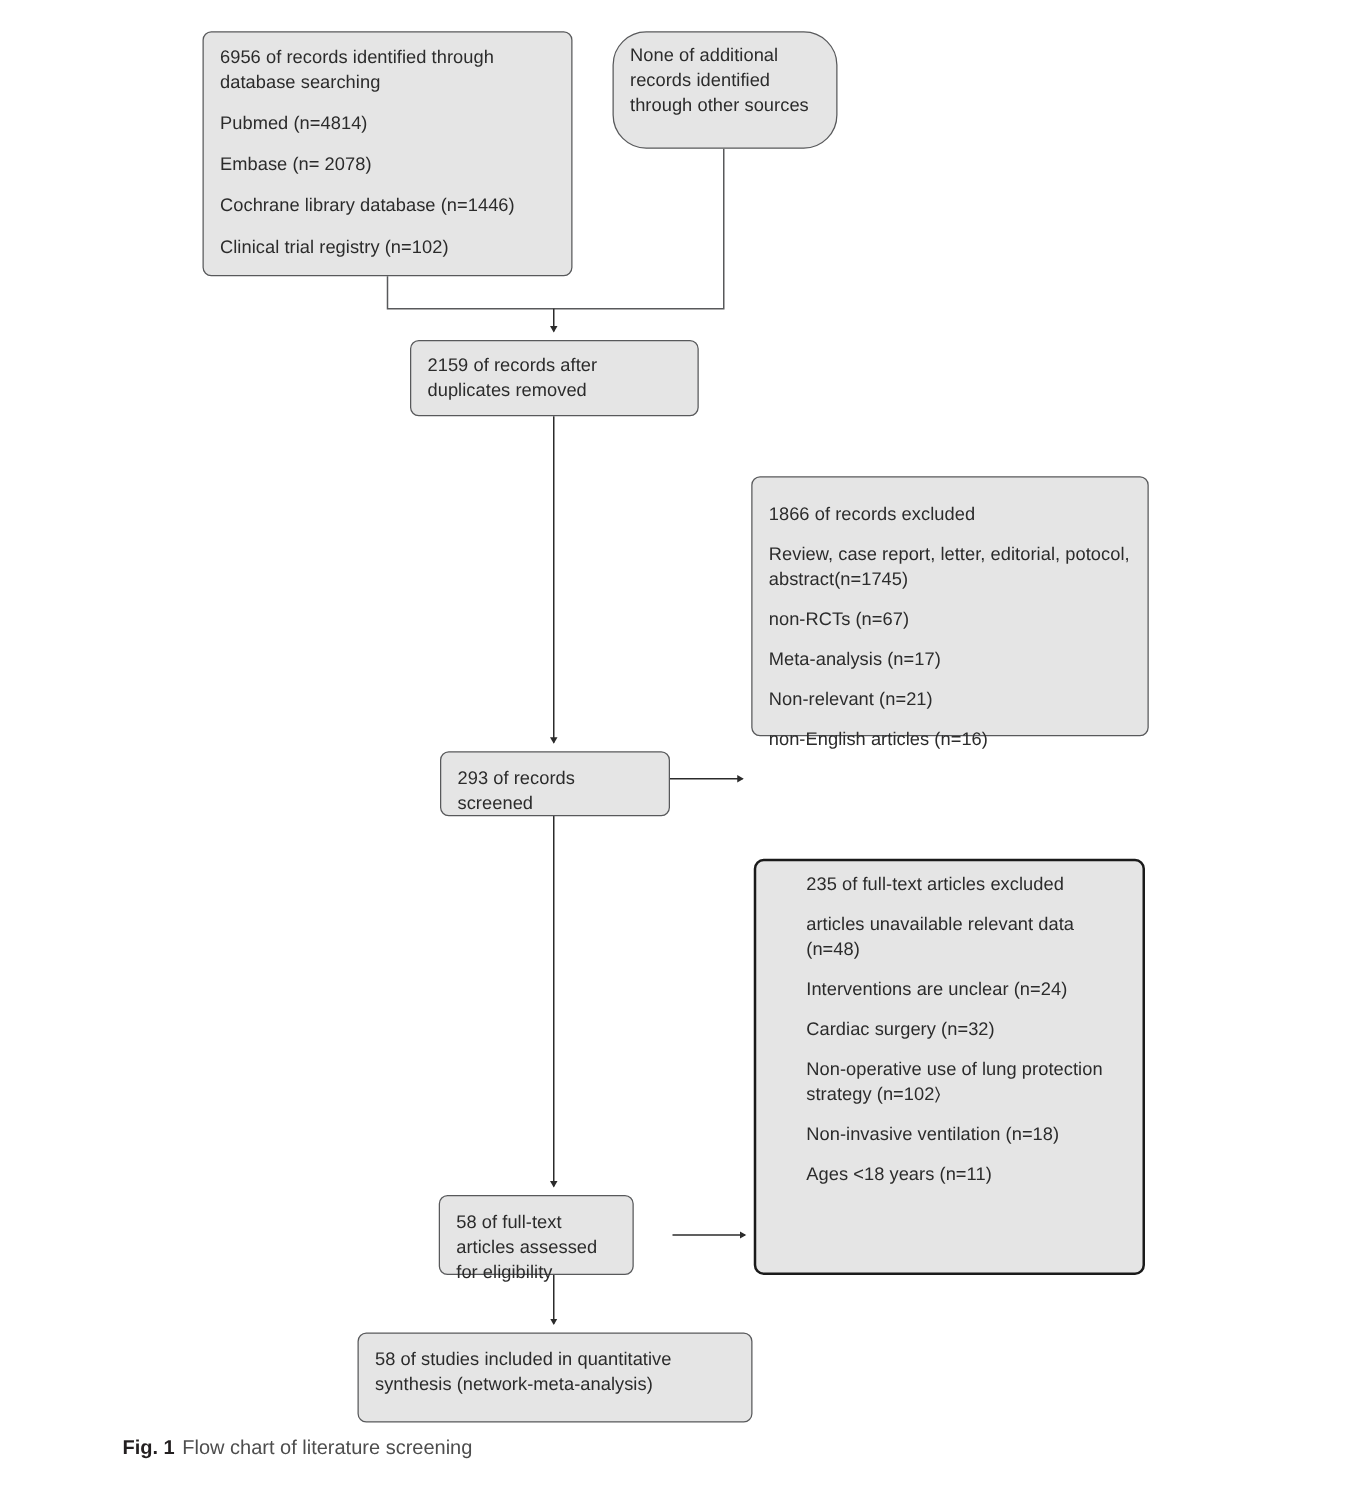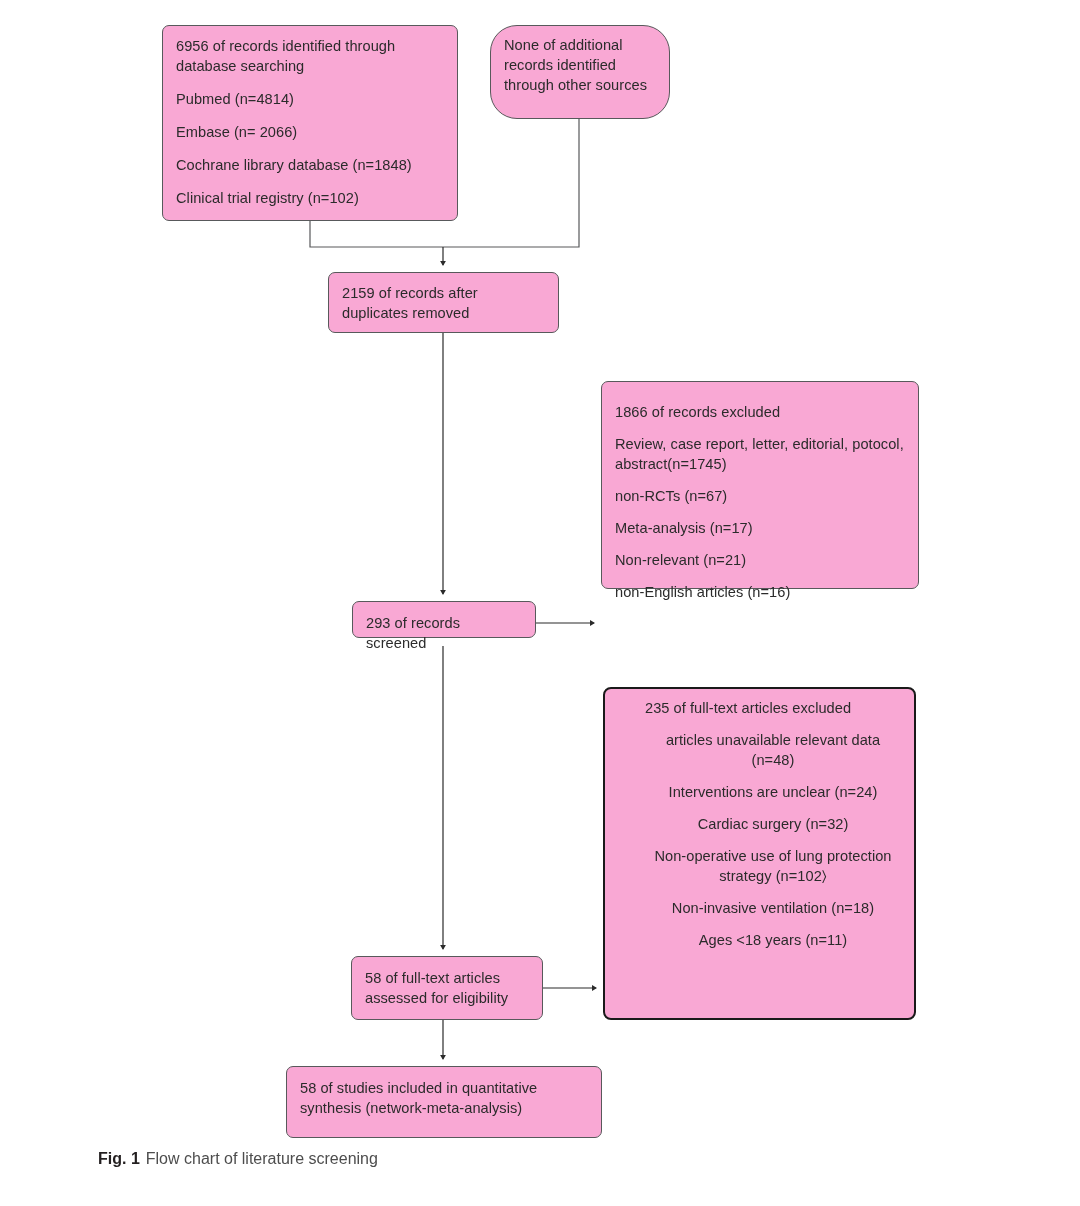--- a/index.html
+++ b/index.html
@@ -33,21 +33,21 @@
     position: absolute;
     left: 0;
     top: 0;
     width: 1080px;
     height: 1140px;
     pointer-events: none;
   }
   .box {
     position: absolute;
     box-sizing: border-box;
-    background: #f9a8d4;
+    background: #e5e5e5;
     border: 1.1px solid #58595b;
     border-radius: 7px;
     padding: 10px 13px 10px 13px;
   }
   .box.thick {
     border: 2.6px solid #1a1a1a;
     border-radius: 8px;
   }
   .box .line {
     font-size: 14.6px;
@@ -58,27 +58,27 @@
   }
   .box .line + .line {
     margin-top: 13px;
   }
 
   
   #box-database      { left: 162px; top: 25px;   width: 296px; height: 196px; }
   #box-othersources  { left: 490px; top: 25px;   width: 180px; height: 94px;  padding-top: 9px; border-radius: 27px; }
   #box-duplicates    { left: 328px; top: 272px;  width: 231px; height: 61px;  }
   #box-excluded1     { left: 601px; top: 381px;  width: 318px; height: 208px; padding-top: 20px; }
-  #box-screened      { left: 352px; top: 601px;  width: 184px; height: 37px;  padding-top: 11px; }
+  #box-screened      { left: 352px; top: 601px;  width: 184px; height: 52px;  padding-top: 11px; }
   #box-excluded2     { left: 603px; top: 687px;  width: 313px; height: 333px; padding-top: 9px; padding-left: 40px; }
-  #box-fulltext      { left: 351px; top: 956px;  width: 192px; height: 64px;  padding-top: 11px; }
+  #box-fulltext      { left: 351px; top: 956px;  width: 156px; height: 64px;  padding-top: 11px; }
   #box-included      { left: 286px; top: 1066px; width: 316px; height: 72px;  padding-top: 11px; }
 
   #box-excluded1 .line + .line { margin-top: 12px; }
-  #box-excluded2 .line + .line { margin-top: 12px; text-align: center; }
+  #box-excluded2 .line + .line { margin-top: 12px; }
 
   .caption {
     position: absolute;
     left: 98px;
     top: 1150px;
     width: 800px;
     font-size: 16px;
     line-height: 18px;
     color: #4d4d4d;
   }
@@ -127,22 +127,22 @@
       </g>
 
       <g stroke="#2b2b2b" stroke-width="1.2" fill="none">
         <path d="M443,1020 L443,1059" marker-end="url(#arrow)"></path>
       </g>
     </svg>
 
     <div class="box" id="box-database">
       <div class="line">6956 of records identified through database searching</div>
       <div class="line">Pubmed (n=4814)</div>
-      <div class="line">Embase (n= 2066)</div>
-      <div class="line">Cochrane library database (n=1848)</div>
+      <div class="line">Embase (n= 2078)</div>
+      <div class="line">Cochrane library database (n=1446)</div>
       <div class="line">Clinical trial registry (n=102)</div>
     </div>
 
     <div class="box" id="box-othersources">
       <div class="line">None of additional records identified through other sources</div>
     </div>
 
     <div class="box" id="box-duplicates">
       <div class="line">2159 of records after duplicates removed</div>
     </div>

